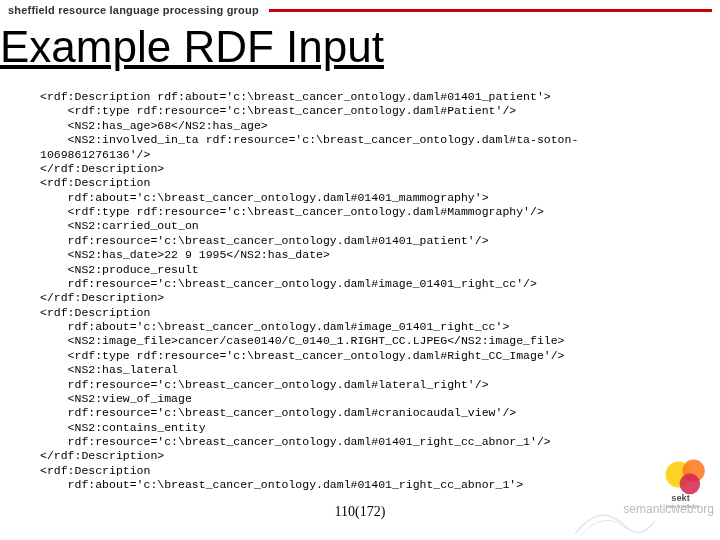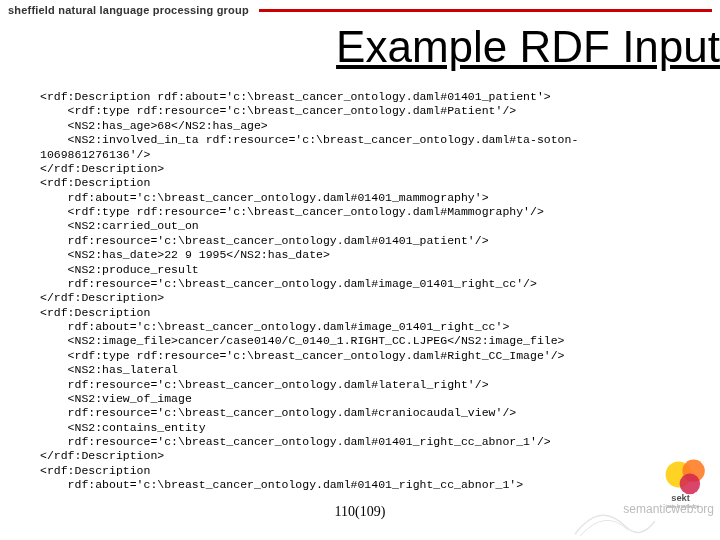--- a/index.html
+++ b/index.html
@@ -24,26 +24,25 @@
   }
   .red-line {
     flex: 1;
     height: 3px;
     background: #c00;
     margin-left: 10px;
   }
   .title {
     font-size: 44px;
     font-family: "Arial", sans-serif;
-    text-align: right;
+    text-align: left;
     text-decoration: underline;
     margin-top: 4px;
     margin-bottom: 18px;
     font-weight: normal;
-    margin-left: 45px;
   }
   .code {
     font-family: "Courier New", Courier, monospace;
     font-size: 11.5px;
     line-height: 1.25;
     white-space: pre;
     padding: 0 20px 0 40px;
     color: #000;
   }
   .pagenum {
@@ -77,21 +76,21 @@
     bottom: 2px;
     width: 90px;
     height: 32px;
     opacity: 0.25;
   }
 </style>
 </head>
 <body>
 
 <div class="header-bar">
-  <span class="group-name">sheffield natural language processing group</span>
+  <span class="group-name">sheffield resource language processing group</span>
   <div class="red-line"></div>
 </div>
 
 <h1 class="title">Example RDF Input</h1>
 
 <div class="code">&lt;rdf:Description rdf:about='c:\breast_cancer_ontology.daml#01401_patient'&gt;
     &lt;rdf:type rdf:resource='c:\breast_cancer_ontology.daml#Patient'/&gt;
     &lt;NS2:has_age&gt;68&lt;/NS2:has_age&gt;
     &lt;NS2:involved_in_ta rdf:resource='c:\breast_cancer_ontology.daml#ta-soton-
 1069861276136'/&gt;
@@ -112,21 +111,21 @@
     &lt;NS2:has_lateral
     rdf:resource='c:\breast_cancer_ontology.daml#lateral_right'/&gt;
     &lt;NS2:view_of_image
     rdf:resource='c:\breast_cancer_ontology.daml#craniocaudal_view'/&gt;
     &lt;NS2:contains_entity
     rdf:resource='c:\breast_cancer_ontology.daml#01401_right_cc_abnor_1'/&gt;
 &lt;/rdf:Description&gt;
 &lt;rdf:Description
     rdf:about='c:\breast_cancer_ontology.daml#01401_right_cc_abnor_1'&gt;</div>
 
-<div class="pagenum">110(109)</div>
+<div class="pagenum">110(172)</div>
 
 <div class="logo">
   <svg viewBox="0 0 60 60">
     <circle cx="20" cy="22" r="14" fill="#ffcc00"></circle>
     <circle cx="36" cy="18" r="12" fill="#ff6600" opacity="0.9"></circle>
     <circle cx="32" cy="32" r="11" fill="#cc0033" opacity="0.85"></circle>
     <text x="12" y="50" font-size="10" font-weight="bold" fill="#333" font-family="Arial">sekt</text>
     <text x="6" y="58" font-size="5" fill="#777" font-family="Arial">taste knowledge</text>
   </svg>
 </div>

